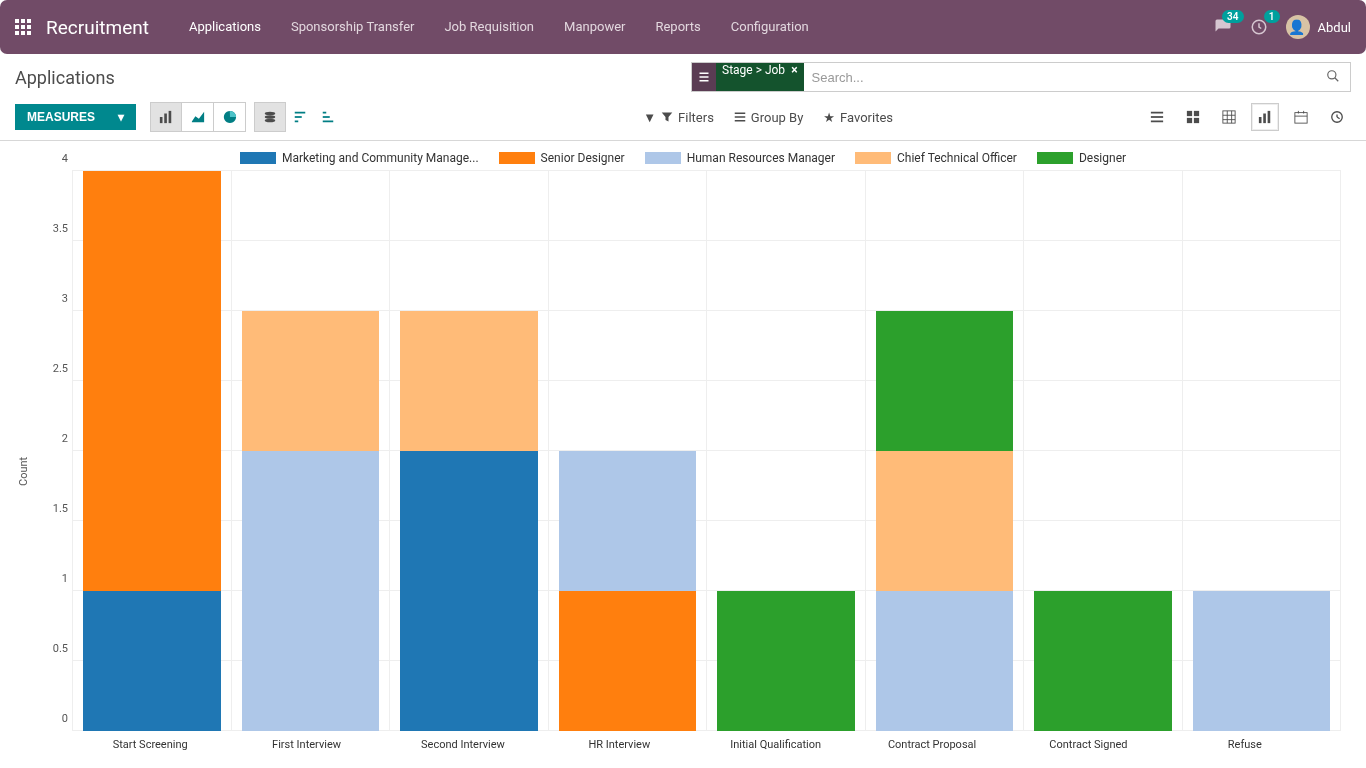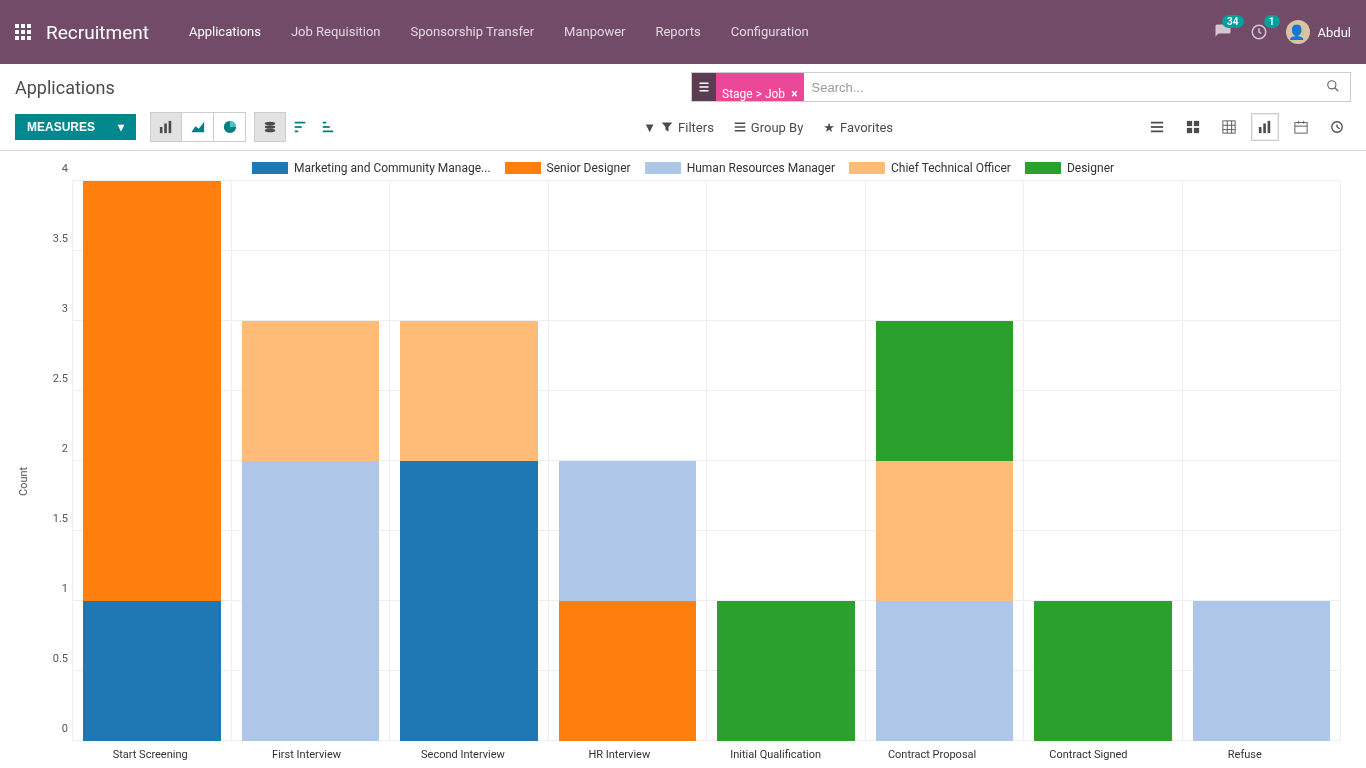--- a/index.html
+++ b/index.html
@@ -1,40 +1,40 @@
 <!DOCTYPE html>
 <html><head>
 <meta charset="utf-8">
 <style>
   * { box-sizing: border-box; }
   html, body { margin: 0; padding: 0; height: 100%; }
   body { font-family: -apple-system, BlinkMacSystemFont, "Segoe UI", Roboto, "Helvetica Neue", sans-serif; font-size: 13px; color: #4c4c4c; background: #fff; }
 
   
-  .navbar { height: 64px; background: #714b67; color: #fff; display: flex; align-items: center; padding: 0 15px; }
+  .navbar { height: 54px; background: #714b67; color: #fff; display: flex; align-items: center; padding: 0 15px; border-radius: 7px; }
   .nav-left { display: flex; align-items: center; }
   .apps-icon { font-size: 18px; margin-right: 15px; cursor: pointer; }
   .apps-icon svg { display:block; }
   .brand { font-size: 19px; font-weight: 400; margin-right: 25px; cursor: pointer; }
   .nav-links { display: flex; }
   .nav-link { padding: 0 15px; font-size: 13px; color: #e2d7de; cursor: pointer; line-height: 46px; }
   .nav-link.active { color: #fff; }
   .nav-right { margin-left: auto; display: flex; align-items: center; gap: 18px; }
   .nav-icon { position: relative; cursor: pointer; }
   .nav-icon svg { display:block; }
   .badge { position: absolute; top: -8px; right: -12px; background: #00a09d; color: #fff; font-size: 10px; padding: 1px 5px; border-radius: 8px; font-weight: 600; }
   .user { display: flex; align-items: center; gap: 8px; cursor: pointer; }
   .avatar { width: 24px; height: 24px; border-radius: 50%; background: #d8c3a5; display:flex; align-items:center; justify-content:center; font-size:14px; }
 
   
   .cp { border-bottom: 1px solid #d7d7d7; }
   .cp-top { display:flex; align-items:center; padding: 8px 15px 4px; }
   .breadcrumb { font-size: 18px; color:#4c4c4c; }
   .search-box { margin-left:auto; width: 660px; border:1px solid #ccc; display:flex; align-items:center; height:30px; position:relative; }
-  .facet { background:#ec4899; color:#fff; display:flex; align-items:flex-end; height:100%; padding:0 6px 0 0; font-size:12px; }
+  .facet { background:#14532d; color:#fff; display:flex; align-items:flex-start; height:100%; padding:0 6px 0 0; font-size:12px; }
   .facet-icon { background:#5a3c53; height:100%; width:24px; display:flex; align-items:center; justify-content:center; margin-right:6px;}
   .facet-remove { margin-left:6px; cursor:pointer; font-weight:bold; }
   .search-input { flex:1; border:none; outline:none; padding:0 8px; font-size:13px; color:#666; }
   .search-input::placeholder { color:#999; }
   .search-icon { padding:0 10px; cursor:pointer; }
 
   .cp-bottom { display:flex; align-items:center; padding: 6px 15px 8px; }
   .measures-btn { background:#00888e; color:#fff; border:none; padding:6px 12px; font-size:12px; font-weight:600; cursor:pointer; display:inline-flex; align-items:center; gap:23px; }
   .btn-group { display:inline-flex; margin-left:14px; }
   .icon-btn { border:1px solid #ccc; background:#fff; width:32px; height:30px; display:flex; align-items:center; justify-content:center; cursor:pointer; color:#4c4c4c;}
@@ -43,21 +43,21 @@
   .icon-btn.standalone { border:1px solid #ccc; margin-left:8px; }
   .icon-btn.nb { border:none; width:28px; }
   .cp-filters { margin-left:auto; display:flex; align-items:center; gap:20px; font-size:13px; color:#4c4c4c;}
   .cp-filters .dd { cursor:pointer; display:flex; align-items:center; gap:5px;}
   .view-switcher { margin-left: 250px; display:flex; gap:8px;}
   .view-switcher .icon-btn { border:none; width:28px; height:28px;}
   .view-switcher .icon-btn.active { border:1px solid #ccc; background:#fff; box-shadow: inset 0 0 0 1px #eee;}
 
   
   .chart-wrap { padding: 10px 15px 15px; }
-  .legend { display:flex; justify-content:center; gap:14px; font-size:12px; color:#333; margin-bottom:6px; flex-wrap:wrap;}
+  .legend { display:flex; justify-content:center; gap:20px; font-size:12px; color:#333; margin-bottom:6px; flex-wrap:wrap;}
   .legend-item { display:flex; align-items:center; gap:6px; cursor:pointer;}
   .swatch { width:36px; height:12px; }
 
   .plot { position:relative; height: 600px; display:flex; }
   .yaxis-title { writing-mode: vertical-rl; transform: rotate(180deg); font-size:11px; color:#555; text-align:center; padding:0 2px;}
   .plot-inner { flex:1; position:relative; }
   .grid { position:absolute; left:40px; right:10px; top:0; bottom:40px; }
   .gridline { position:absolute; left:0; right:0; height:1px; background:#eee; }
   .ytick { position:absolute; left:0; width:36px; text-align:right; font-size:11px; color:#555; transform:translateY(-50%); }
   .bars { position:absolute; left:40px; right:10px; top:0; bottom:40px; display:flex; }
@@ -84,22 +84,22 @@
           <rect x="6" y="6" width="4" height="4"></rect>
           <rect x="12" y="6" width="4" height="4"></rect>
           <rect x="0" y="12" width="4" height="4"></rect>
           <rect x="6" y="12" width="4" height="4"></rect>
           <rect x="12" y="12" width="4" height="4"></rect>
         </svg>
     </span>
     <span class="brand">Recruitment</span>
     <div class="nav-links" id="nav-links">
         <span class="nav-link active">Applications</span>
+        <span class="nav-link">Sponsorship Transfer</span>
         <span class="nav-link">Job Requisition</span>
-        <span class="nav-link">Sponsorship Transfer</span>
         <span class="nav-link">Manpower</span>
         <span class="nav-link">Reports</span>
         <span class="nav-link">Configuration</span>
       </div>
   </div>
   <div class="nav-right">
     <span class="nav-icon">
       <svg width="18" height="18" viewBox="0 0 24 24" fill="#d6c6d1">
           <path d="M20 2H4a2 2 0 0 0-2 2v14l4-4h14a2 2 0 0 0 2-2V4a2 2 0 0 0-2-2z"></path>
         </svg>

